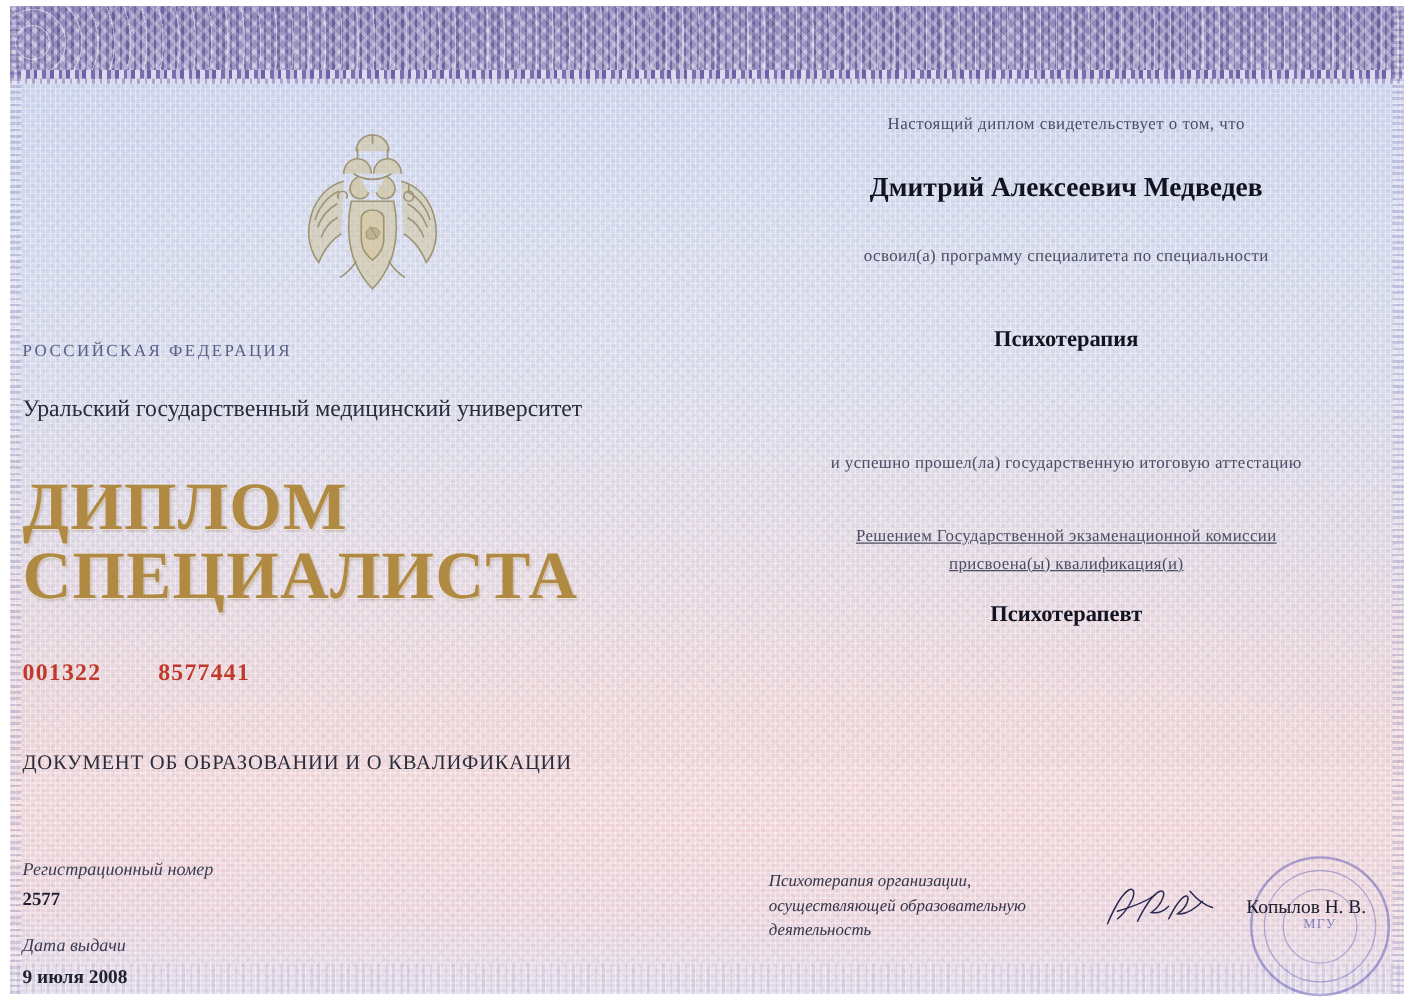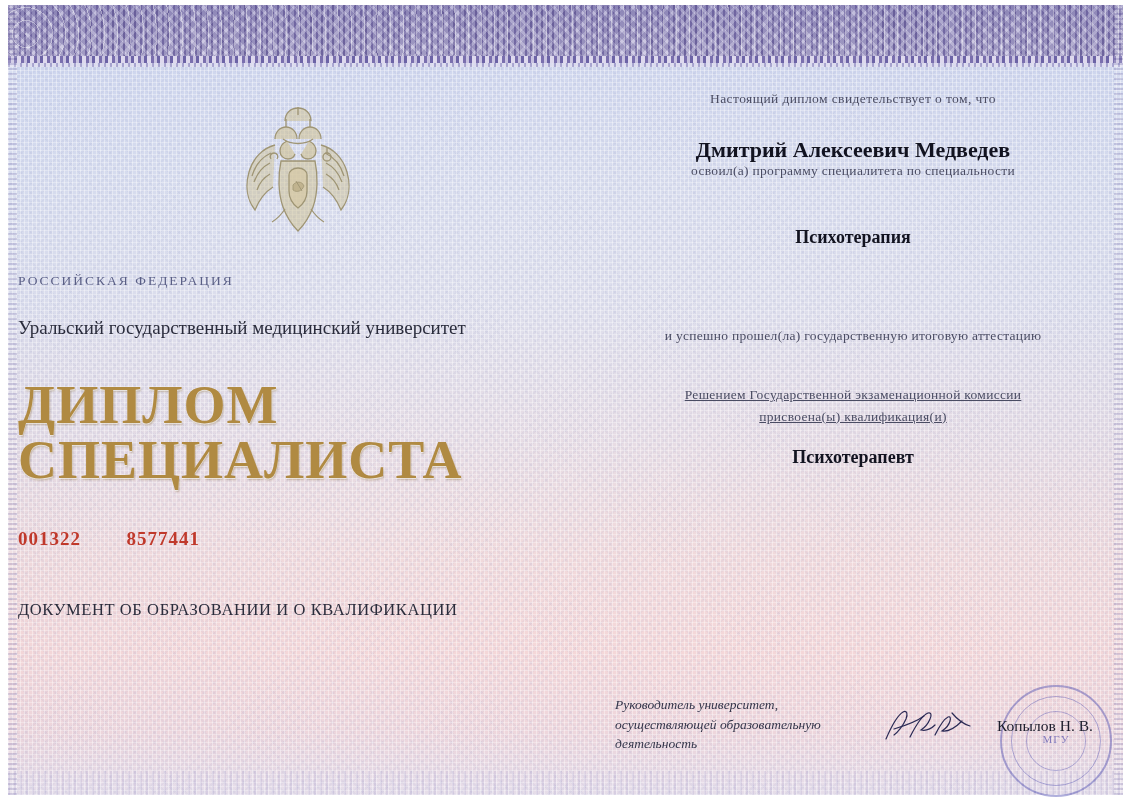--- a/index.html
+++ b/index.html
@@ -213,20 +213,21 @@
     color: #4a4c63;
     letter-spacing: 0.4px;
   }
   .r-name {
     margin-top: 30px;
     font-size: 22px;
     font-weight: bold;
     color: #121320;
   }
   .r-sub {
+    margin-top: 34px;
     font-size: 13.5px;
     color: #4a4c63;
     letter-spacing: 0.3px;
   }
   .r-spec {
     margin-top: 48px;
     font-size: 18px;
     font-weight: bold;
     color: #121320;
   }
@@ -386,38 +387,44 @@
       </div>
 
       <div class="serial">
         <span>001322</span>
         <span class="sp"></span>
         <span>8577441</span>
       </div>
 
       <div class="doctype">ДОКУМЕНТ ОБ ОБРАЗОВАНИИ И О КВАЛИФИКАЦИИ</div>
 
+      <div class="reg-block">
+        <div class="reg-label">Регистрационный номер</div>
+        <div class="reg-value">2577</div>
+        <div class="date-label">Дата выдачи</div>
+        <div class="date-value">9 июля 2008</div>
+      </div>
     </div>
 
     <div class="right-col">
       <div class="r-note">Настоящий диплом свидетельствует о том, что</div>
       <div class="r-name">Дмитрий Алексеевич Медведев</div>
       <div class="r-sub">освоил(а) программу специалитета по специальности</div>
       <div class="r-spec">Психотерапия</div>
       <div class="r-gia">и успешно прошел(ла) государственную итоговую аттестацию</div>
       <div class="r-decision">
         <div>Решением Государственной экзаменационной комиссии</div>
         <div>присвоена(ы) квалификация(и)</div>
       </div>
       <div class="r-qual">Психотерапевт</div>
     </div>
 
     <div class="sig-area">
       <div class="sig-role">
-        <div>Руководитель университет,</div>
+        <div>Психотерапия организации,</div>
         <div>осуществляющей образовательную</div>
         <div>деятельность</div>
       </div>
 
       <div class="sig-scribble">
         <svg viewBox="0 0 105 46" width="105" height="46" aria-hidden="true">
           <g fill="none" stroke="#2a2a55" stroke-width="1.2" stroke-linecap="round">
             <path d="M6 38c6-14 12-24 17-27 4-2 5 2 3 7-3 7-9 14-12 16"></path>
             <path d="M14 28c10-3 22-7 30-13"></path>
             <path d="M30 36c7-14 13-22 18-24 3-1 4 2 2 6-2 5-6 9-9 11 5 1 10-1 14-5"></path>

